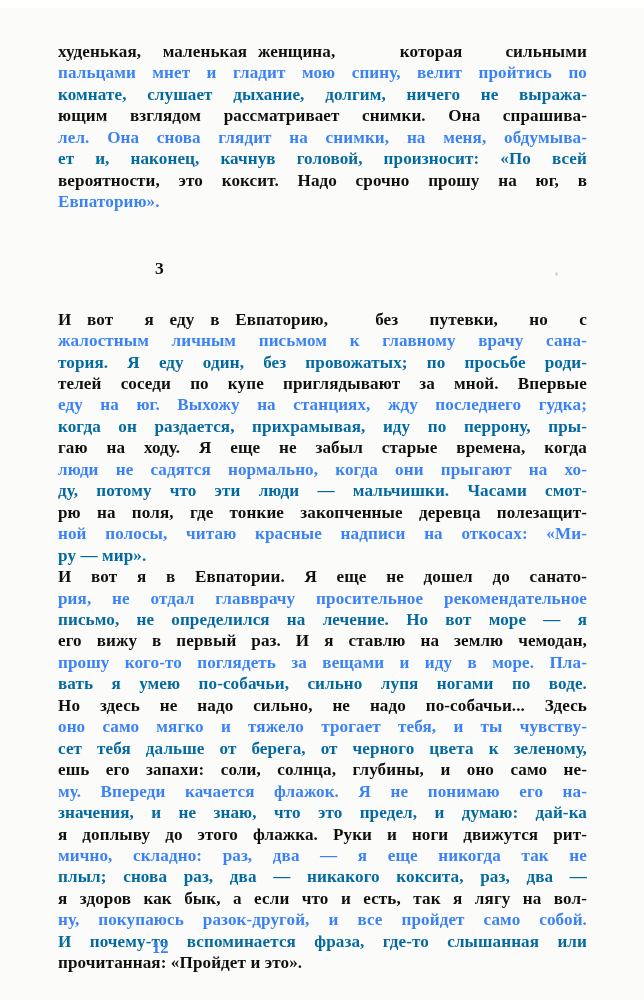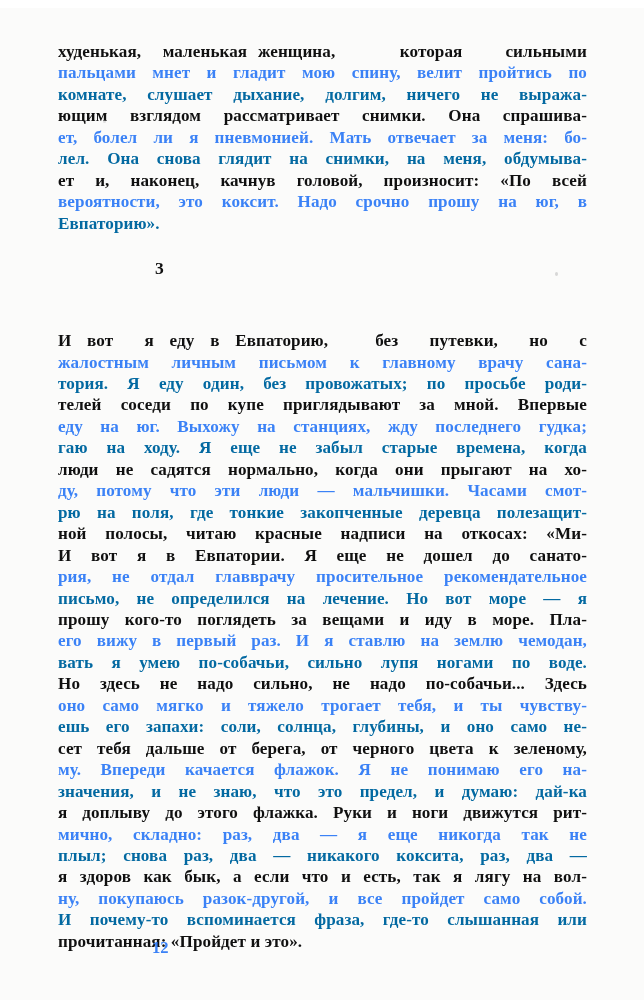--- a/index.html
+++ b/index.html
@@ -87,50 +87,51 @@
 <body>
 
 <div id="page" style="background: rgb(251, 251, 250);">
 
   <div id="textblock">
     <p class="para" id="paragraph-1">
         <span class="ln">худенькая,  маленькая женщина,      которая    сильными</span>
         <span class="ln">пальцами мнет и гладит мою спину, велит пройтись по</span>
         <span class="ln">комнате, слушает дыхание, долгим, ничего не выража-</span>
         <span class="ln">ющим взглядом рассматривает снимки. Она спрашива-</span>
-        <span class="ln">ет, болел ли я пневмонией. Мать отвечает за меня: бо-</span>
         <span class="ln">лел. Она снова глядит на снимки, на меня, обдумыва-</span>
         <span class="ln">ет и, наконец, качнув головой, произносит: «По всей</span>
         <span class="ln">вероятности, это коксит. Надо срочно прошу на юг, в</span>
         <span class="ln last">Евпаторию».</span>
       </p>
     <div id="section-spacer-1" style="height:96px;"></div>
     <p class="para" id="paragraph-2">
         <span class="ln">И вот  я еду в Евпаторию,   без  путевки,  но  с</span>
         <span class="ln">жалостным личным письмом к главному врачу сана-</span>
         <span class="ln">тория. Я еду один, без провожатых; по просьбе роди-</span>
         <span class="ln">телей соседи по купе приглядывают за мной. Впервые</span>
         <span class="ln">еду на юг. Выхожу на станциях, жду последнего гудка;</span>
+        <span class="ln">когда он раздается, прихрамывая, иду по перрону, пры-</span>
         <span class="ln">гаю на ходу. Я еще не забыл старые времена, когда</span>
         <span class="ln">люди не садятся нормально, когда они прыгают на хо-</span>
         <span class="ln">ду, потому что эти люди — мальчишки. Часами смот-</span>
         <span class="ln">рю на поля, где тонкие закопченные деревца полезащит-</span>
         <span class="ln">ной полосы, читаю красные надписи на откосах: «Ми-</span>
+        <span class="ln last">ру — мир».</span>
       </p>
     <p class="para" id="paragraph-3">
         <span class="ln">И вот я в Евпатории. Я еще не дошел до санато-</span>
         <span class="ln">рия, не отдал главврачу просительное рекомендательное</span>
         <span class="ln">письмо, не определился на лечение. Но вот море — я</span>
+        <span class="ln">его вижу в первый раз. И я ставлю на землю чемодан,</span>
         <span class="ln">прошу кого-то поглядеть за вещами и иду в море. Пла-</span>
-        <span class="ln">его вижу в первый раз. И я ставлю на землю чемодан,</span>
         <span class="ln">вать я умею по-собачьи, сильно лупя ногами по воде.</span>
         <span class="ln">Но здесь не надо сильно, не надо по-собачьи... Здесь</span>
         <span class="ln">оно само мягко и тяжело трогает тебя, и ты чувству-</span>
+        <span class="ln">сет тебя дальше от берега, от черного цвета к зеленому,</span>
         <span class="ln">ешь его запахи: соли, солнца, глубины, и оно само не-</span>
-        <span class="ln">сет тебя дальше от берега, от черного цвета к зеленому,</span>
         <span class="ln">му. Впереди качается флажок. Я не понимаю его на-</span>
         <span class="ln">значения, и не знаю, что это предел, и думаю: дай-ка</span>
         <span class="ln">я доплыву до этого флажка. Руки и ноги движутся рит-</span>
         <span class="ln">мично, складно: раз, два — я еще никогда так не</span>
         <span class="ln">плыл; снова раз, два — никакого коксита, раз, два —</span>
         <span class="ln">я здоров как бык, а если что и есть, так я лягу на вол-</span>
         <span class="ln">ну, покупаюсь разок-другой, и все пройдет само собой.</span>
         <span class="ln">И почему-то вспоминается фраза, где-то слышанная или</span>
         <span class="ln last">прочитанная: «Пройдет и это».</span>
       </p>

